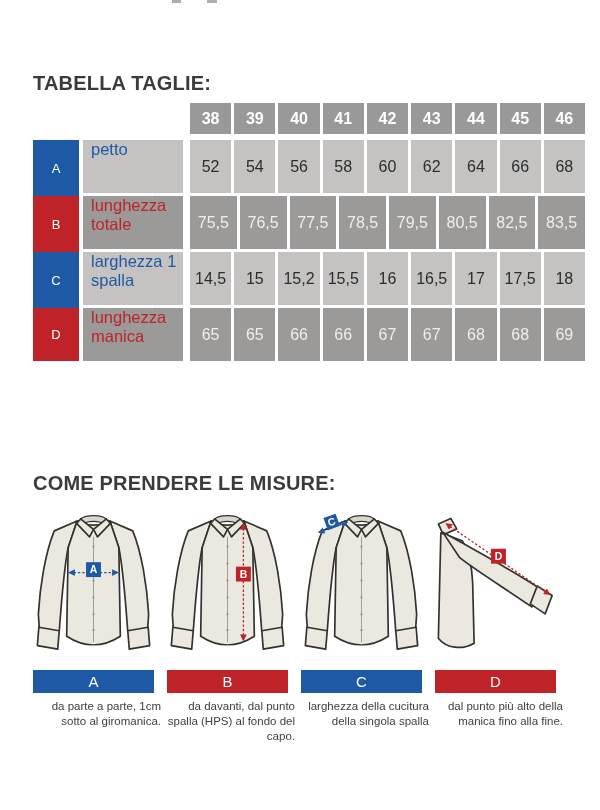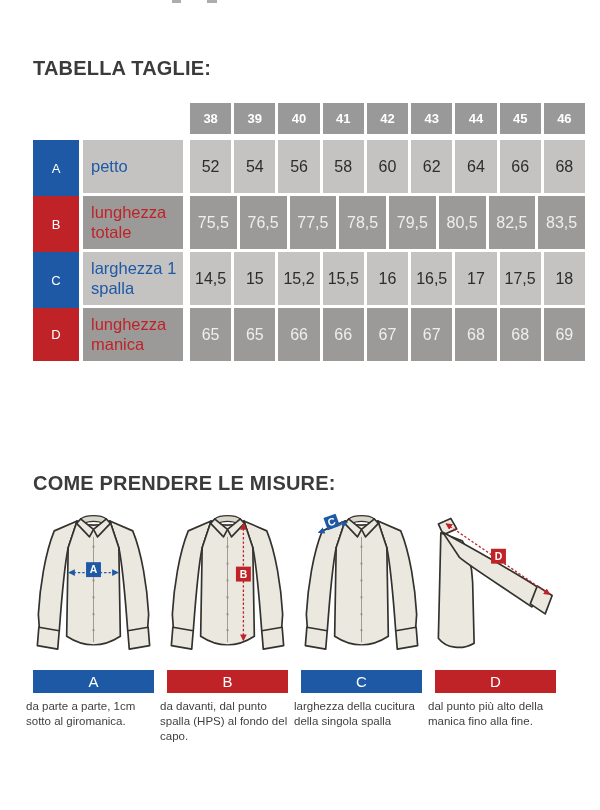--- a/index.html
+++ b/index.html
@@ -10,49 +10,49 @@
     --shirt-fill:#eae8df; --shirt-line:#34322e; --collar-inner:#d9d6cc;
   }
   *{margin:0;padding:0;box-sizing:border-box}
   html,body{background:#fff}
   body{width:600px;height:810px;position:relative;overflow:hidden;
        font-family:"Liberation Sans","DejaVu Sans",sans-serif;}
   .remnant{position:absolute;top:0;height:3px;background:#adadad}
   #remnant-1{left:172px;width:9px}
   #remnant-2{left:207px;width:10px}
   .section-title{position:absolute;left:33px;font-size:20px;color:var(--title-color);letter-spacing:.2px;white-space:nowrap}
-  #title-taglie{top:57px}
+  #title-taglie{top:72px}
   #title-misure{top:472px}
 
   
   .sizes-table{position:absolute;left:33px;top:103px;width:552px;display:flex}
   .label-col{width:46px;margin-top:37px;margin-right:4px;flex:none}
   .lab-cell{height:56px;color:#fff;font-size:13px;display:flex;align-items:center;justify-content:center}
   .lab-cell:last-child{height:53px}
   .desc-col{width:100px;margin-right:7px;flex:none}
   .desc-spacer{height:37px}
-  .desc-cell{height:53px;margin-bottom:3px;font-size:16.5px;line-height:1.18;display:flex;align-items:center;padding:0 6px 0 8px}
+  .desc-cell{height:53px;margin-bottom:3px;font-size:16.5px;line-height:1.18;display:flex;align-items:flex-start;padding:0 6px 0 8px}
   .text-blue{color:var(--blue)} .text-red{color:var(--red)}
   .accent-blue{background:var(--blue)} .accent-red{background:var(--red)}
   .data-area{flex:1;min-width:0}
   .t-row{display:flex;gap:3px;height:53px;margin-bottom:3px}
   .t-row.t-head{height:31px;margin-bottom:6px}
   .t-cell{flex:1;display:flex;align-items:center;justify-content:center;font-size:16px}
-  .head-cell{background:var(--header-gray);color:#fff;font-size:13px;font-weight:bold}
+  .head-cell{background:var(--header-gray);color:#fff;font-size:16px;font-weight:bold}
   .shade-light{background:var(--light-gray)}
   .t-cell.shade-light{color:var(--value-dark)}
   .shade-dark{background:var(--dark-gray)}
   .t-cell.shade-dark{color:var(--value-light)}
 
   
   .figures{position:absolute;left:33px;top:511px;display:flex;gap:13px}
   .measure-fig{width:121px;flex:none}
   .fig-svg{display:block;width:121px;height:157px}
   .banner{height:23px;margin-top:2px;display:flex;align-items:center;justify-content:center;color:#fff;font-size:15px}
-  .caption{margin:6px -7px 0;text-align:left;font-size:11.5px;line-height:1.3;color:var(--caption-color)}
+  .caption{margin:6px -7px 0;text-align:right;font-size:11.5px;line-height:1.3;color:var(--caption-color)}
   .shirt{fill:var(--shirt-fill);stroke:var(--shirt-line);stroke-width:1.7;stroke-linejoin:round}
   .shirt-inner{fill:var(--collar-inner);stroke:var(--shirt-line);stroke-width:1.2;stroke-linejoin:round}
   .thin{stroke:#8a887f;stroke-width:.8;fill:none}
   .btn{fill:#8a887f}
   .dash-blue{stroke:var(--blue);stroke-width:1.3;stroke-dasharray:2.4 2;fill:none}
   .dash-red{stroke:var(--red);stroke-width:1.3;stroke-dasharray:2.4 2;fill:none}
   .badge-blue{fill:var(--blue)} .badge-red{fill:var(--red)}
   .badge-text{fill:#fff;font-size:10.5px;font-weight:bold;text-anchor:middle;font-family:"Liberation Sans",sans-serif}
 </style>
 </head>

